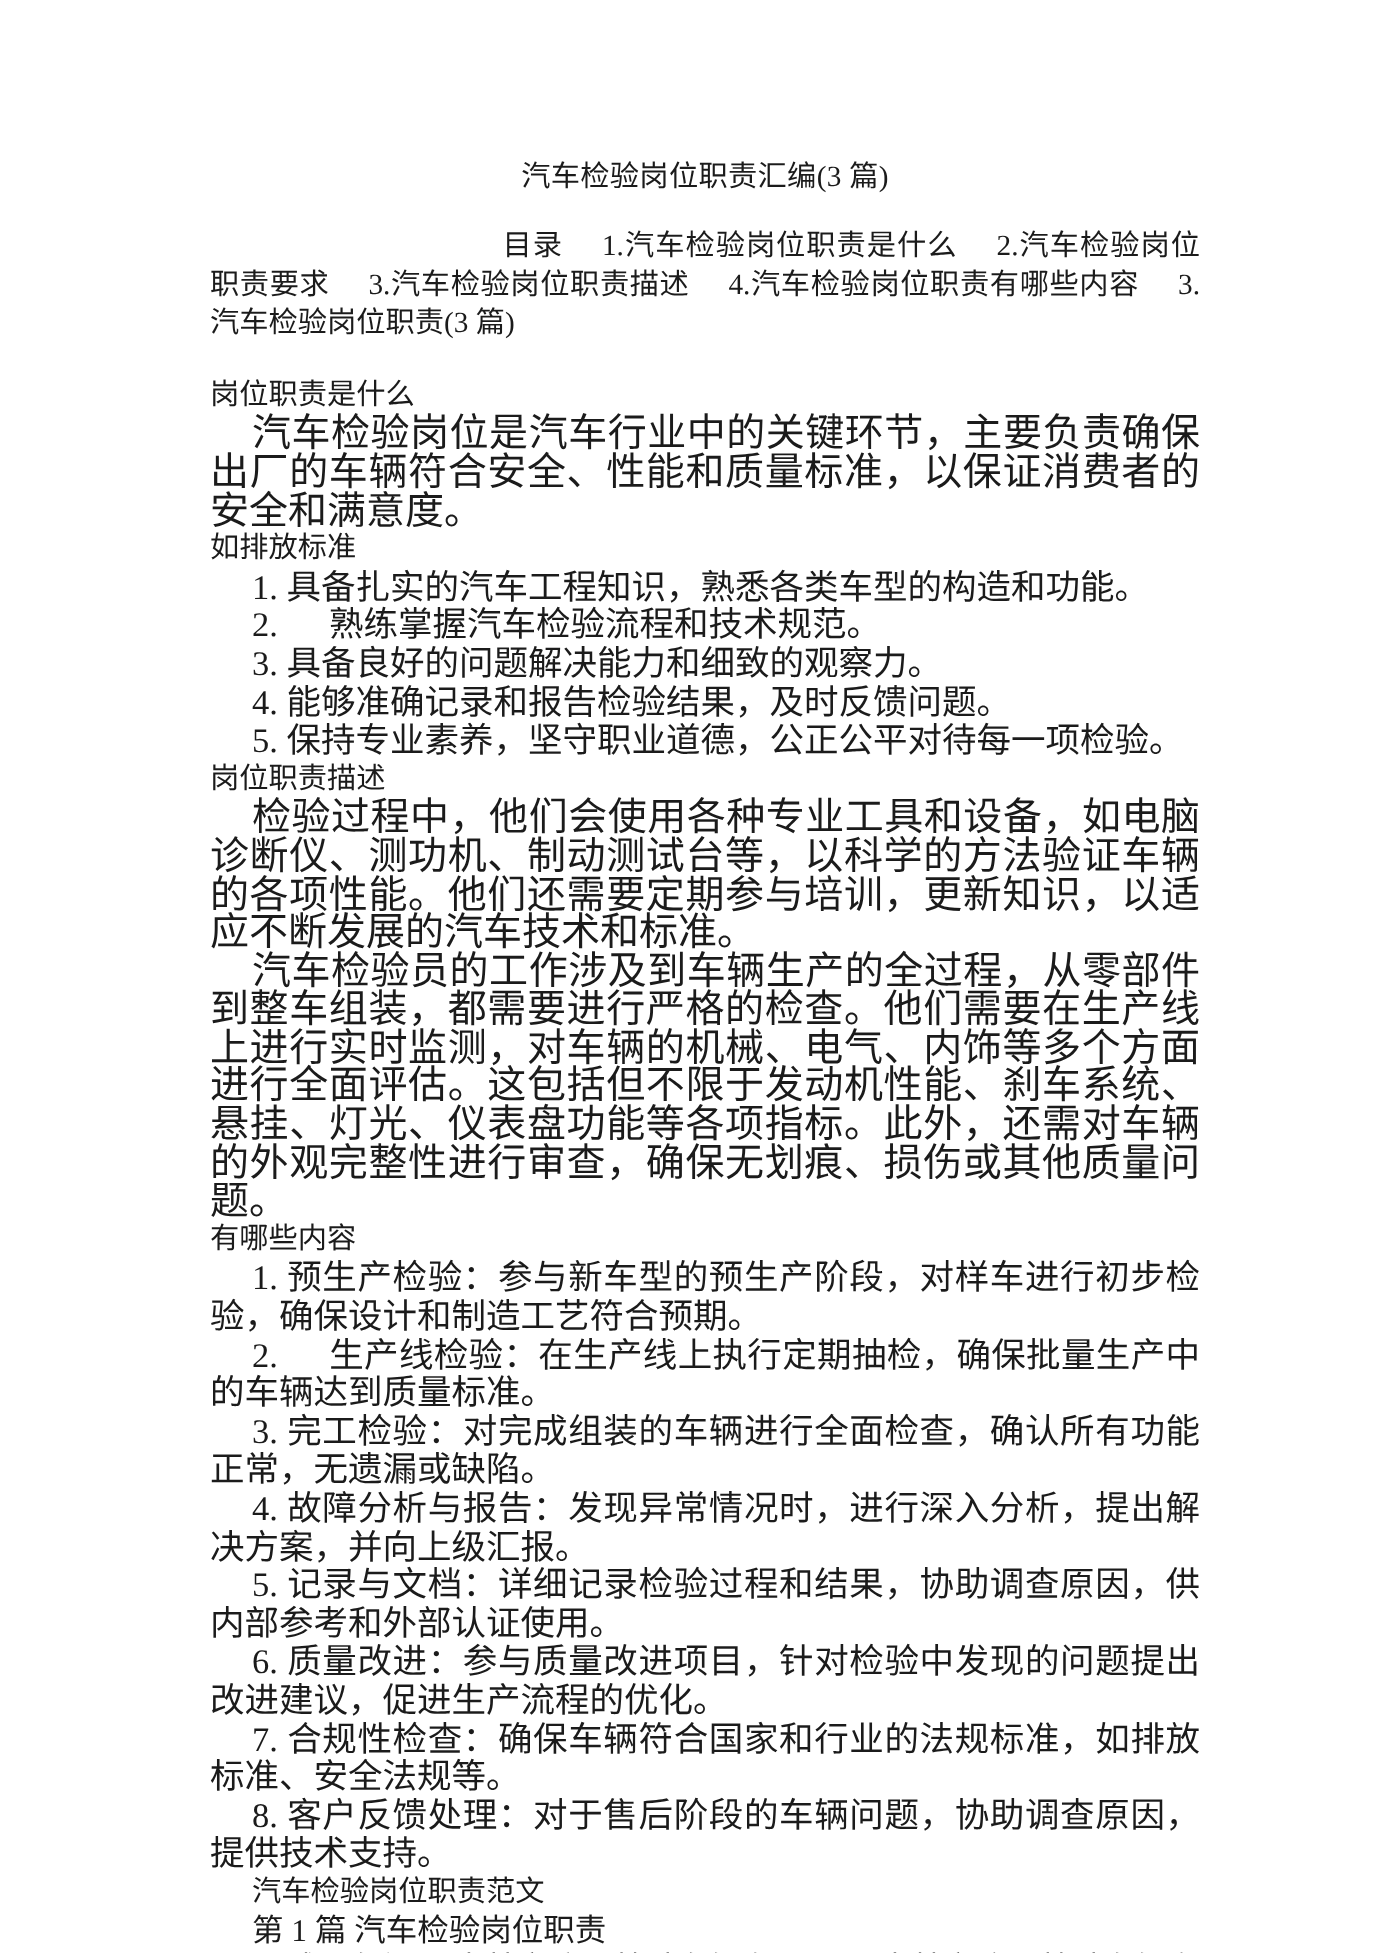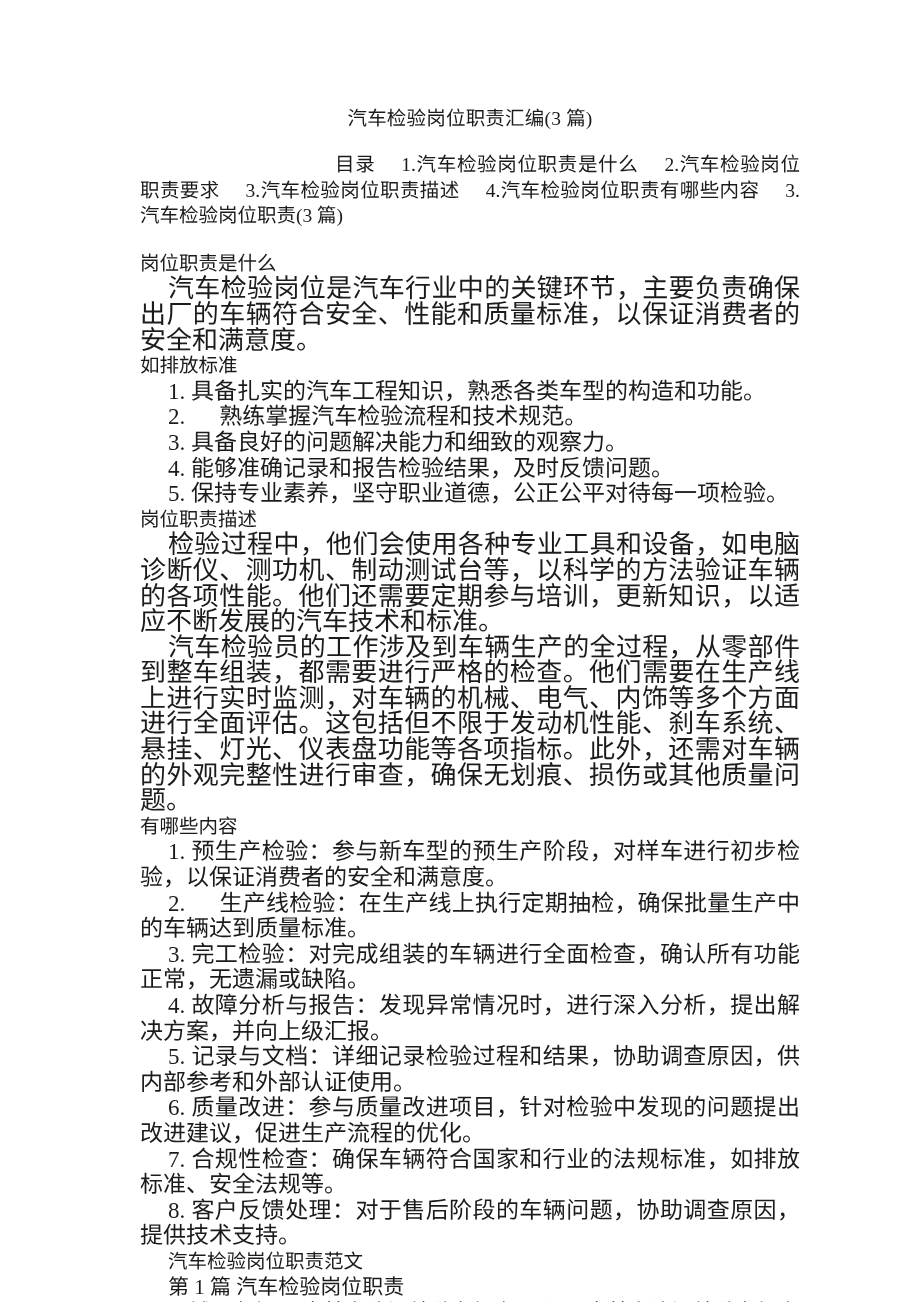--- a/index.html
+++ b/index.html
@@ -126,21 +126,21 @@
     </div>
 
     <div class="block">
       <div class="heading">岗位职责描述</div>
       <p class="para">检验过程中，他们会使用各种专业工具和设备，如电脑诊断仪、测功机、制动测试台等，以科学的方法验证车辆的各项性能。他们还需要定期参与培训，更新知识，以适应不断发展的汽车技术和标准。</p>
       <p class="para">汽车检验员的工作涉及到车辆生产的全过程，从零部件到整车组装，都需要进行严格的检查。他们需要在生产线上进行实时监测，对车辆的机械、电气、内饰等多个方面进行全面评估。这包括但不限于发动机性能、刹车系统、悬挂、灯光、仪表盘功能等各项指标。此外，还需对车辆的外观完整性进行审查，确保无划痕、损伤或其他质量问题。</p>
     </div>
 
     <div class="block">
       <div class="heading">有哪些内容</div>
-      <p class="item"><span class="num">1.</span>&nbsp;<span>预生产检验：参与新车型的预生产阶段，对样车进行初步检验，以保证消费者的安全和满意度。</span></p>
+      <p class="item"><span class="num">1.</span>&nbsp;<span>预生产检验：参与新车型的预生产阶段，对样车进行初步检验，确保设计和制造工艺符合预期。</span></p>
       <p class="item"><span class="num">2.</span><span class="numspace"></span><span>生产线检验：在生产线上执行定期抽检，确保批量生产中的车辆达到质量标准。</span></p>
       <p class="item"><span class="num">3.</span>&nbsp;<span>完工检验：对完成组装的车辆进行全面检查，确认所有功能正常，无遗漏或缺陷。</span></p>
       <p class="item"><span class="num">4.</span>&nbsp;<span>故障分析与报告：发现异常情况时，进行深入分析，提出解决方案，并向上级汇报。</span></p>
       <p class="item"><span class="num">5.</span>&nbsp;<span>记录与文档：详细记录检验过程和结果，协助调查原因，供内部参考和外部认证使用。</span></p>
       <p class="item"><span class="num">6.</span>&nbsp;<span>质量改进：参与质量改进项目，针对检验中发现的问题提出改进建议，促进生产流程的优化。</span></p>
       <p class="item"><span class="num">7.</span>&nbsp;<span>合规性检查：确保车辆符合国家和行业的法规标准，如排放标准、安全法规等。</span></p>
       <p class="item"><span class="num">8.</span>&nbsp;<span>客户反馈处理：对于售后阶段的车辆问题，协助调查原因，提供技术支持。</span></p>
     </div>
 
     <div class="block">

